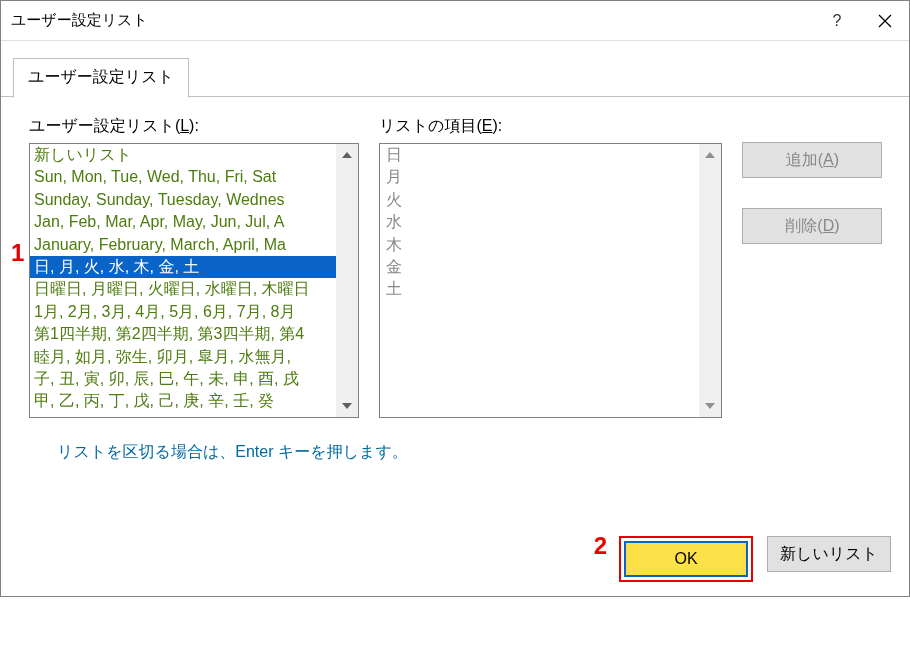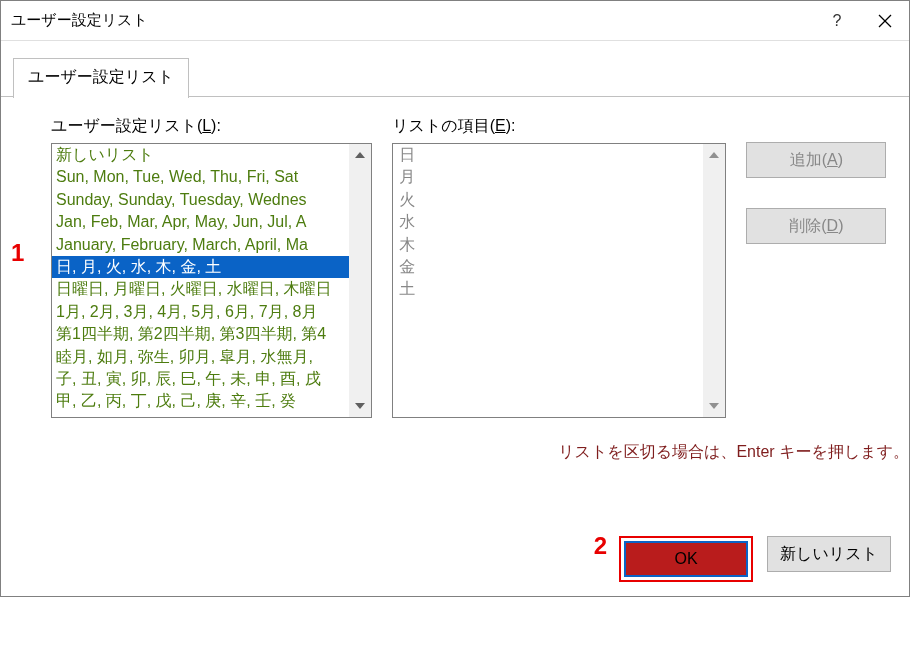--- a/index.html
+++ b/index.html
@@ -11,46 +11,46 @@
   .title-ctl { width: 48px; height: 40px; display: flex; align-items: center; justify-content: center; color: #333; }
   .title-ctl.help { font-size: 16px; }
   .title-ctl.close svg { width: 14px; height: 14px; }
 
   .tabbar { display: flex; margin: 16px 0 0 12px; height: 40px; }
   .tab { border: 1px solid #c0c0c0; border-bottom: none; background: #fff; padding: 8px 14px 6px; font-size: 16px; position: relative; top: 1px; z-index: 2; }
   .tab-strip { border-bottom: 1px solid #c0c0c0; position: relative; top: -1px; z-index: 1; margin: 0 0 0 0; }
 
   .body-area { padding: 18px 18px 0 28px; display: flex; gap: 20px; }
   .left-col, .mid-col { display: flex; flex-direction: column; }
-  .left-col { width: 342px; margin-left: 22px; }
+  .left-col { width: 342px; }
   .mid-col { width: 356px; }
   .right-col { width: 154px; }
 
   .field-label { font-size: 16px; margin-bottom: 6px; color: #000; }
 
   .listbox { border: 1px solid #808080; height: 275px; position: relative; display: flex; }
   .list-inner { flex: 1; overflow: hidden; }
   .list-row { font-size: 16px; line-height: 22.4px; padding: 0 4px; white-space: nowrap; overflow: hidden; color: #4d7c0f; }
   .list-row.selected { background: #0a63c6; color: #fff; }
   .scroll-track { width: 22px; background: #f0f0f0; position: relative; }
   .scroll-arrow { width: 22px; height: 22px; display: flex; align-items: center; justify-content: center; color: #606060; position: absolute; left: 0; }
   .scroll-arrow.up { top: 0; }
   .scroll-arrow.down { bottom: 0; }
 
   .itemsbox { border: 1px solid #808080; height: 275px; display: flex; position: relative; }
   .items-inner { flex: 1; padding: 0 6px; color: #888; font-size: 16px; line-height: 22.4px; }
   .btn { width: 140px; height: 36px; border: 1px solid #adadad; background: #e1e1e1; font-size: 16px; display: flex; align-items: center; justify-content: center; margin-bottom: 30px; }
   .btn.disabled { color: #888; }
 
-  .hint { font-size: 16px; margin: 24px 0 0 56px; color: #7f1d1d; text-align: right; }
+  .hint { font-size: 16px; margin: 24px 0 0 56px; color: #0369a1; }
 
   .footer { position: absolute; bottom: 14px; right: 18px; display: flex; gap: 14px; }
   .ftr-btn { width: 124px; height: 36px; border: 1px solid #adadad; background: #e1e1e1; font-size: 16px; display: flex; align-items: center; justify-content: center; }
   .ok-frame { border: 2px solid #e80000; padding: 3px; }
-  .ok-inner { width: 124px; height: 36px; border: 2px solid #0a63c6; background: #b91c1c; font-size: 16px; display: flex; align-items: center; justify-content: center; }
+  .ok-inner { width: 124px; height: 36px; border: 2px solid #0a63c6; background: #fde047; font-size: 16px; display: flex; align-items: center; justify-content: center; }
 
   .anno { position: absolute; color: #e80000; font-weight: bold; font-size: 24px; }
   .anno1 { left: 10px; top: 238px; }
   .anno2 { right: 302px; bottom: 36px; }
 
   .underline-char { text-decoration: underline; }
 </style>
 </head>
 <body>
 

